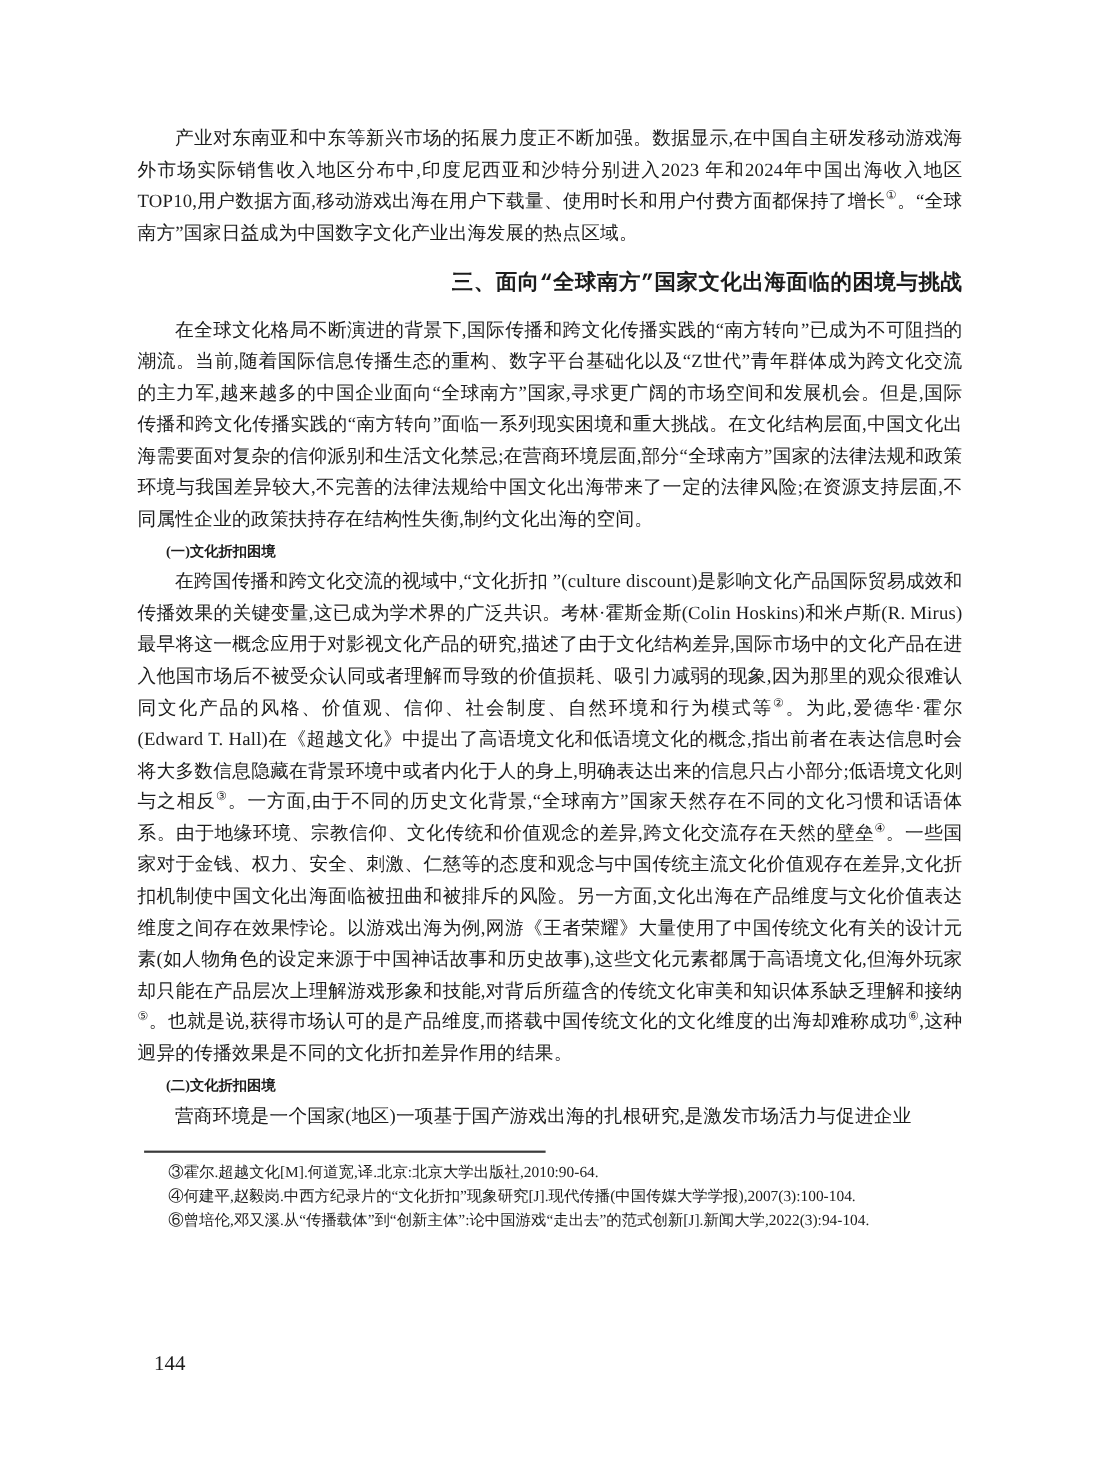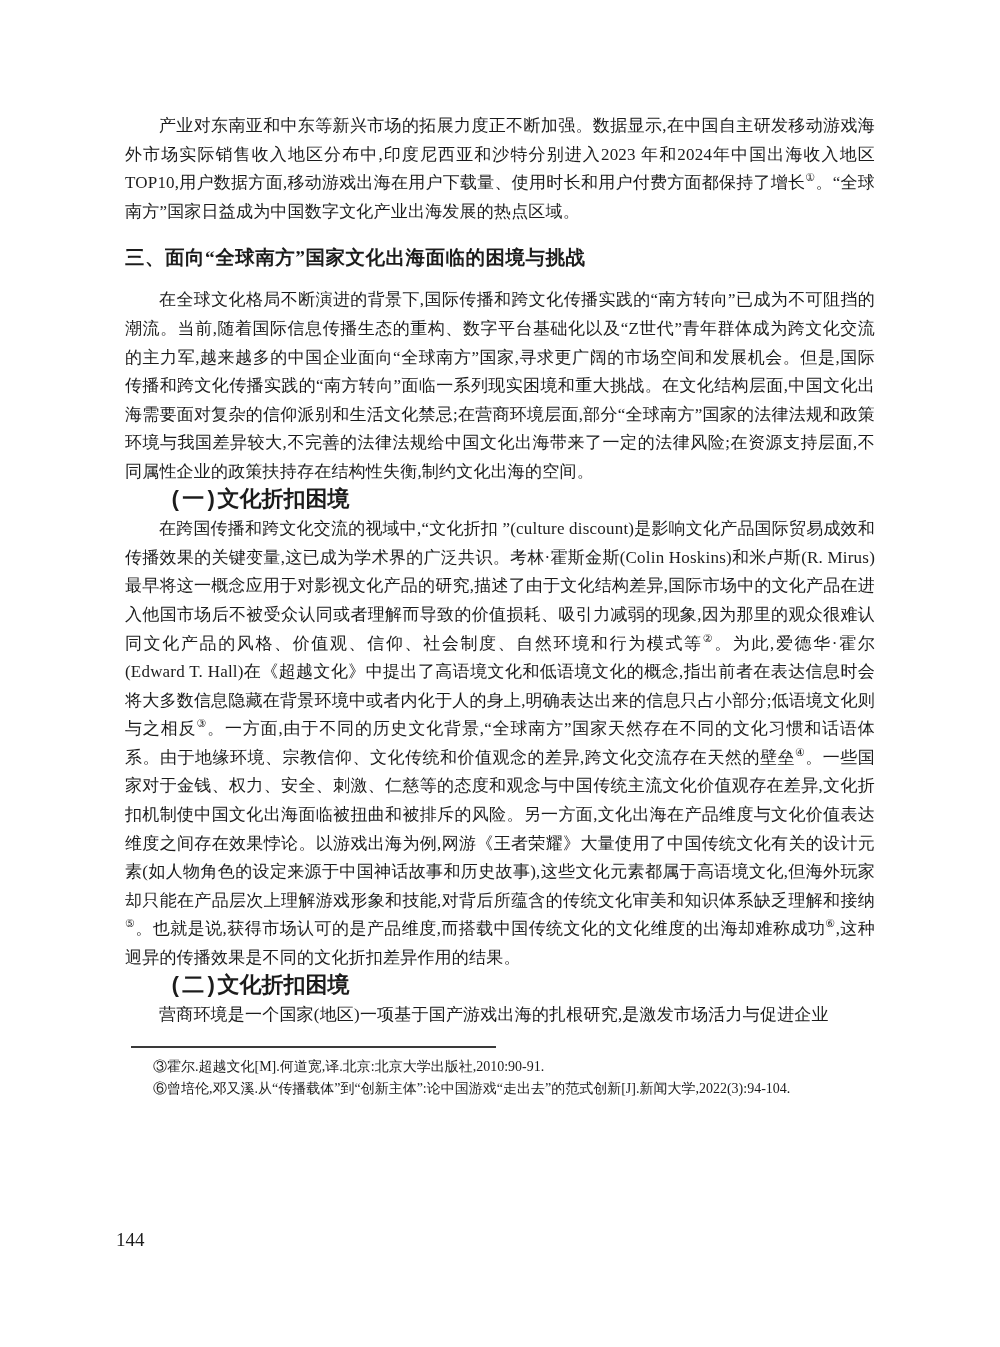--- a/index.html
+++ b/index.html
@@ -20,32 +20,32 @@
     width: 750px;
   }
   p.body-text {
     font-size: 17px;
     line-height: 28.6px;
     text-align: justify;
     text-indent: 2em;
     letter-spacing: 0.2px;
   }
   .section-heading {
-    font-family: Liberation Serif, serif;
+    font-family: Liberation Mono, monospace;
     font-weight: bold;
     font-size: 19.5px;
     line-height: 30px;
-    text-align: left;
+    text-align: right;
     margin: 17px 0 13px 0;
     letter-spacing: 0.5px;
   }
   .sub-heading {
-    font-family: Liberation Mono, monospace;
+    font-family: Liberation Serif, serif;
     font-weight: bold;
-    font-size: 22px;
+    font-size: 13px;
     line-height: 28.6px;
     text-indent: 2em;
   }
   sup.fn-ref {
     font-size: 11px;
     vertical-align: super;
     line-height: 0;
   }
   .footnote-divider {
     width: 365px;
@@ -56,21 +56,21 @@
   .footnotes {
     font-size: 14px;
     line-height: 22px;
   }
   .footnote {
     text-indent: 2em;
     text-align: justify;
   }
   .page-number {
     position: absolute;
-    left: 116px;
+    left: 140px;
     top: 1227px;
     font-size: 19px;
     line-height: 26px;
   }
 </style>
 </head>
 <body>
 
 <div class="page">
   <div class="content">
@@ -85,20 +85,21 @@
 
     <p class="body-text"><span>在跨国传播和跨文化交流的视域中,“文化折扣 ”(culture discount)是影响文化产品国际贸易成效和传播效果的关键变量,这已成为学术界的广泛共识。考林·霍斯金斯(Colin Hoskins)和米卢斯(R. Mirus)最早将这一概念应用于对影视文化产品的研究,描述了由于文化结构差异,国际市场中的文化产品在进入他国市场后不被受众认同或者理解而导致的价值损耗、吸引力减弱的现象,因为那里的观众很难认同文化产品的风格、价值观、信仰、社会制度、自然环境和行为模式等</span><sup class="fn-ref">②</sup><span>。为此,爱德华·霍尔(Edward T. Hall)在《超越文化》中提出了高语境文化和低语境文化的概念,指出前者在表达信息时会将大多数信息隐藏在背景环境中或者内化于人的身上,明确表达出来的信息只占小部分;低语境文化则与之相反</span><sup class="fn-ref">③</sup><span>。一方面,由于不同的历史文化背景,“全球南方”国家天然存在不同的文化习惯和话语体系。由于地缘环境、宗教信仰、文化传统和价值观念的差异,跨文化交流存在天然的壁垒</span><sup class="fn-ref">④</sup><span>。一些国家对于金钱、权力、安全、刺激、仁慈等的态度和观念与中国传统主流文化价值观存在差异,文化折扣机制使中国文化出海面临被扭曲和被排斥的风险。另一方面,文化出海在产品维度与文化价值表达维度之间存在效果悖论。以游戏出海为例,网游《王者荣耀》大量使用了中国传统文化有关的设计元素(如人物角色的设定来源于中国神话故事和历史故事),这些文化元素都属于高语境文化,但海外玩家却只能在产品层次上理解游戏形象和技能,对背后所蕴含的传统文化审美和知识体系缺乏理解和接纳</span><sup class="fn-ref">⑤</sup><span>。也就是说,获得市场认可的是产品维度,而搭载中国传统文化的文化维度的出海却难称成功</span><sup class="fn-ref">⑥</sup><span>,这种迥异的传播效果是不同的文化折扣差异作用的结果。</span></p>
 
     <h3 class="sub-heading">(二)文化折扣困境</h3>
 
     <p class="body-text">营商环境是一个国家(地区)一项基于国产游戏出海的扎根研究,是激发市场活力与促进企业</p>
 
     <div class="footnote-divider"></div>
 
     <div class="footnotes">
-      <p class="footnote">③霍尔.超越文化[M].何道宽,译.北京:北京大学出版社,2010:90-91.</p>
+      <p class="footnote">③霍尔.超越文化[M].何道宽,译.北京:北京大学出版社,2010:90-64.</p>
+      <p class="footnote">④何建平,赵毅岗.中西方纪录片的“文化折扣”现象研究[J].现代传播(中国传媒大学学报),2007(3):100-104.</p>
       <p class="footnote">⑥曾培伦,邓又溪.从“传播载体”到“创新主体”:论中国游戏“走出去”的范式创新[J].新闻大学,2022(3):94-104.</p>
     </div>
 
   </div>
 
   <div class="page-number">144</div>
 </div>
 
 </body></html>

